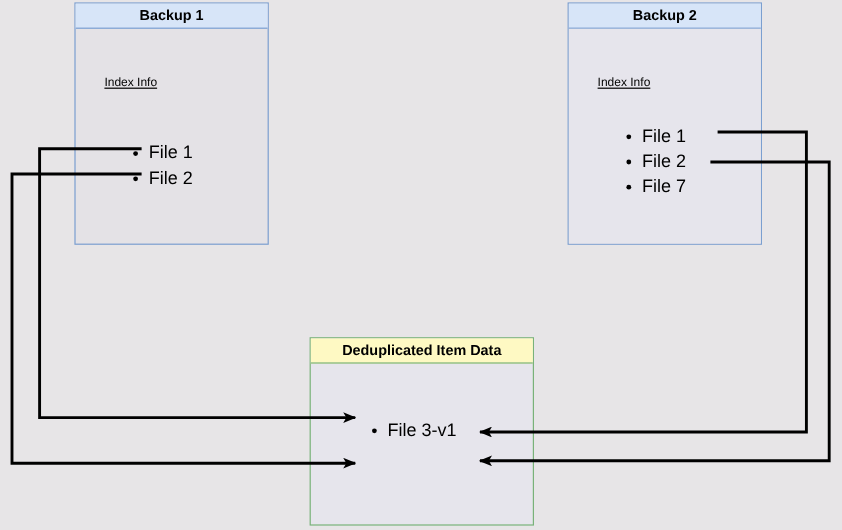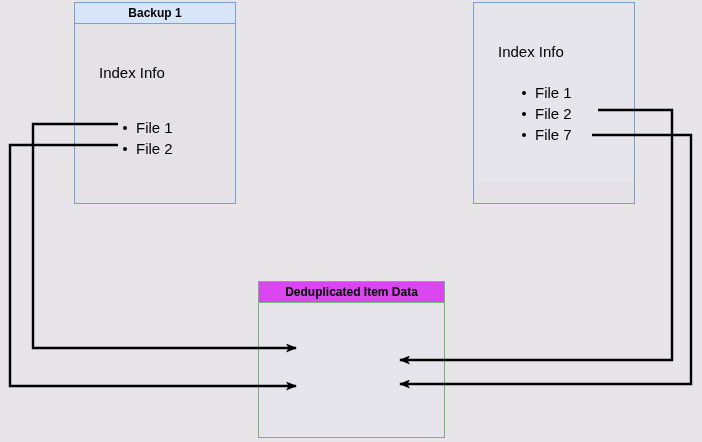--- a/index.html
+++ b/index.html
@@ -48,28 +48,29 @@
   .backup > .node-header {
     background: #d7e5f8;
     border-bottom-color: #7b9fd0;
   }
   
   .dedup {
     border-color: #79b279;
     background: #e6e5ec;
   }
   .dedup > .node-header {
-    background: #d946ef;
+    background: #fef9c3;
     border-bottom-color: #79b279;
   }
   .index-label {
     position: absolute;
-    font-size: 15px;
+    font-size: 10px;
     color: #000000;
     white-space: nowrap;
+    text-decoration: underline;
   }
   .file-list {
     position: absolute;
     margin: 0;
     padding: 0;
     list-style: none;
   }
   .file-list li {
     position: relative;
     font-size: 15px;
@@ -116,43 +117,45 @@
 
     <path d="M118,124 L33,124 L33,348 L296,348" fill="none" stroke="#000000" stroke-width="2.4" marker-end="url(#arrowR)"></path>
 
     <path d="M118,145 L10,145 L10,386 L296,386" fill="none" stroke="#000000" stroke-width="2.4" marker-end="url(#arrowR)"></path>
 
     <path d="M598,110 L672,110 L672,360 L400,360" fill="none" stroke="#000000" stroke-width="2.4" marker-end="url(#arrowL)"></path>
 
     <path d="M592,135 L691,135 L691,384 L400,384" fill="none" stroke="#000000" stroke-width="2.4" marker-end="url(#arrowL)"></path>
   </svg>
 
-  <div class="node backup" style="left:74px; top:2px; width:162px; height:202px;">
+  <div class="node backup" style="left:62px; top:2px; width:162px; height:202px;">
     <div class="node-header">Backup 1</div>
     <div class="node-body">
       <div class="index-label" style="left:24px; top:40px;">Index Info</div>
       <ul class="file-list" style="left:45px; top:93px;">
         <li>File 1</li>
         <li>File 2</li>
       </ul>
     </div>
   </div>
 
   <div class="node backup" style="left:473px; top:2px; width:162px; height:202px;">
+    <div class="node-header">Backup 2</div>
     <div class="node-body" style="background:#e6e5ec;">
       <div class="index-label" style="left:24px; top:40px;">Index Info</div>
       <ul class="file-list" style="left:45px; top:79px;">
         <li>File 1</li>
         <li>File 2</li>
         <li>File 7</li>
       </ul>
     </div>
   </div>
 
   <div class="node dedup" style="left:258px; top:281px; width:187px; height:157px;">
     <div class="node-header">Deduplicated Item Data</div>
     <div class="node-body">
       <ul class="file-list" style="left:48px; top:45px;">
+        <li>File 3-v1</li>
       </ul>
     </div>
   </div>
 
 </div>
 
 </body></html>

